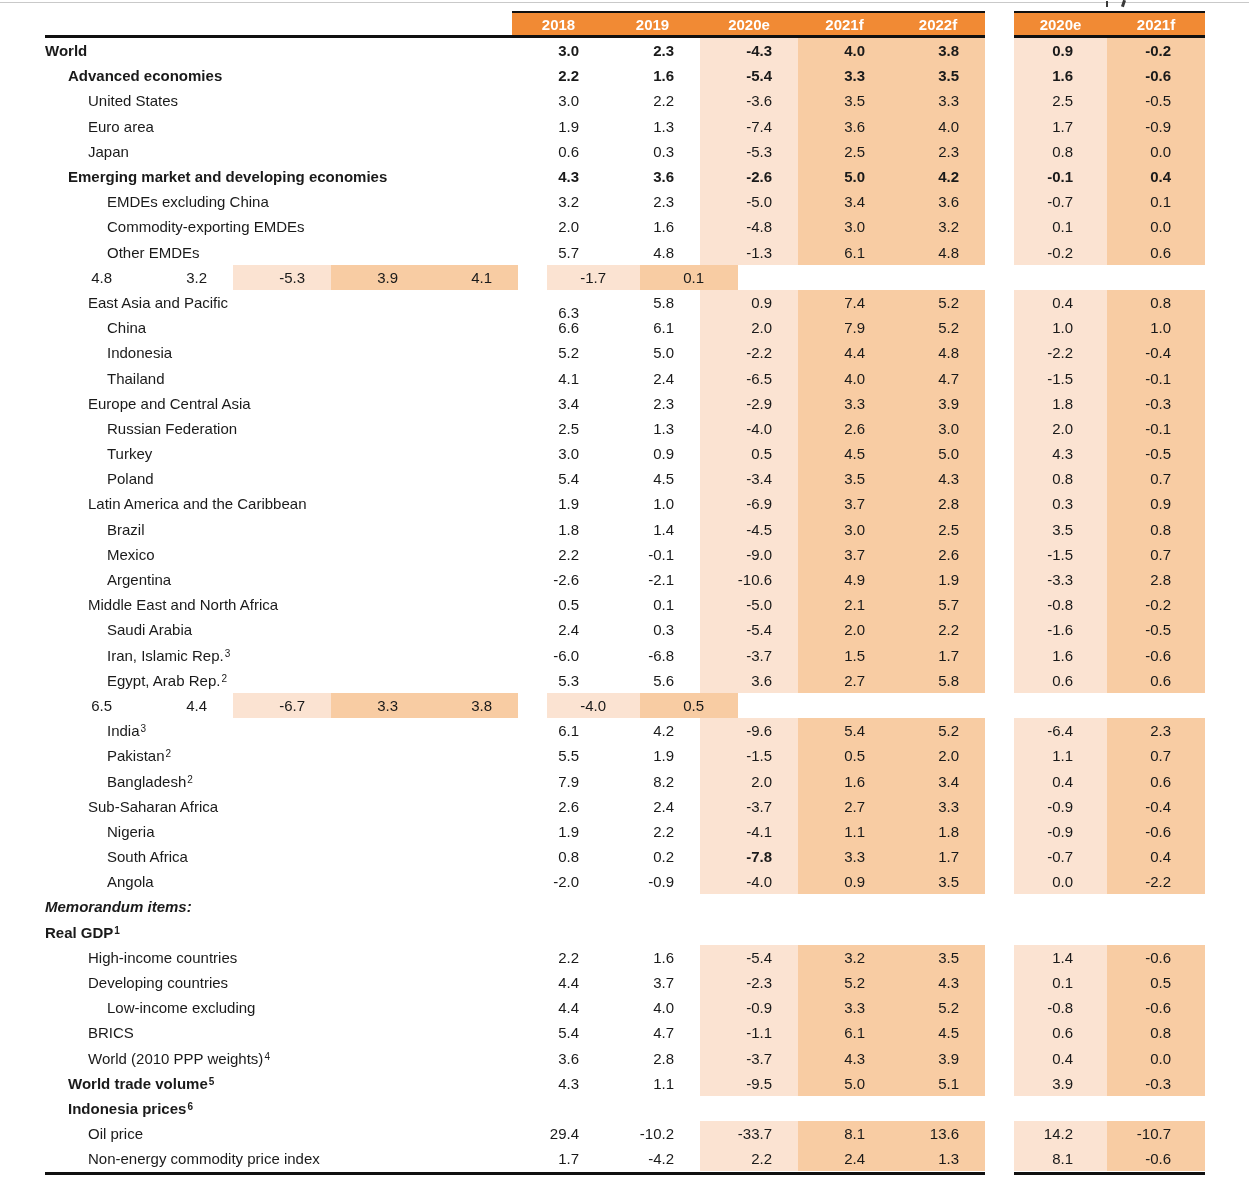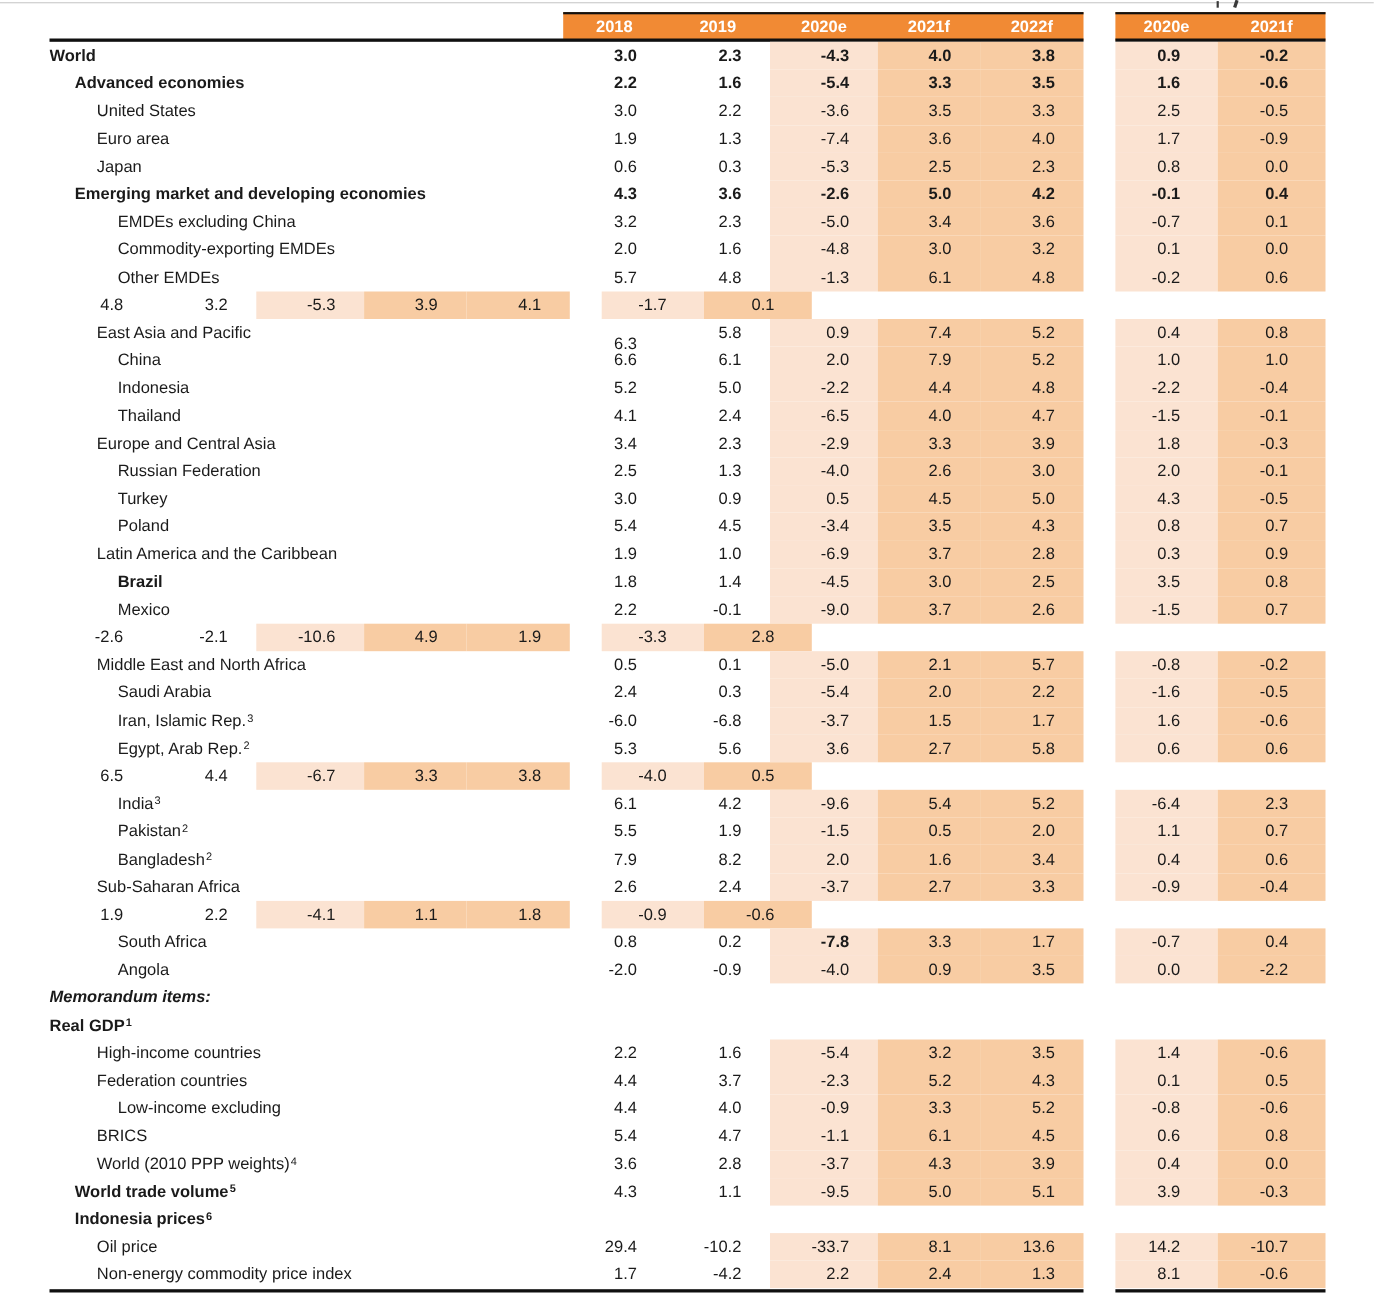--- a/index.html
+++ b/index.html
@@ -265,21 +265,21 @@
         <div class="num g1 w0" style="font-weight: 400;">1.9</div>
         <div class="num g1 w1" style="font-weight: 400;">1.0</div>
         <div class="num g1 w2 shade-light" style="font-weight: 400;">-6.9</div>
         <div class="num g1 w3 shade-dark" style="font-weight: 400;">3.7</div>
         <div class="num g1 w4 shade-dark" style="font-weight: 400;">2.8</div>
         <div class="gapcol"></div>
         <div class="num g2 r0 shade-light" style="font-weight: 400;">0.3</div>
         <div class="num g2 r1 shade-dark" style="font-weight: 400;">0.9</div>
       </div>
       <div class="row">
-        <div class="lbl" style="padding-left: 62px; font-weight: bold;"><span>Brazil</span></div>
+        <div class="lbl" style="padding-left: 62px;"><span>Brazil</span></div>
         <div class="num g1 w0" style="font-weight: 400;">1.8</div>
         <div class="num g1 w1" style="font-weight: 400;">1.4</div>
         <div class="num g1 w2 shade-light" style="font-weight: 400;">-4.5</div>
         <div class="num g1 w3 shade-dark" style="font-weight: 400;">3.0</div>
         <div class="num g1 w4 shade-dark" style="font-weight: 400;">2.5</div>
         <div class="gapcol"></div>
         <div class="num g2 r0 shade-light" style="font-weight: 400;">3.5</div>
         <div class="num g2 r1 shade-dark" style="font-weight: 400;">0.8</div>
       </div>
       <div class="row">
@@ -287,20 +287,21 @@
         <div class="num g1 w0" style="font-weight: 400;">2.2</div>
         <div class="num g1 w1" style="font-weight: 400;">-0.1</div>
         <div class="num g1 w2 shade-light" style="font-weight: 400;">-9.0</div>
         <div class="num g1 w3 shade-dark" style="font-weight: 400;">3.7</div>
         <div class="num g1 w4 shade-dark" style="font-weight: 400;">2.6</div>
         <div class="gapcol"></div>
         <div class="num g2 r0 shade-light" style="font-weight: 400;">-1.5</div>
         <div class="num g2 r1 shade-dark" style="font-weight: 400;">0.7</div>
       </div>
       <div class="row">
+        <div class="lbl" style="padding-left: 62px;"><span>Argentina</span></div>
         <div class="num g1 w0" style="font-weight: 400;">-2.6</div>
         <div class="num g1 w1" style="font-weight: 400;">-2.1</div>
         <div class="num g1 w2 shade-light" style="font-weight: 400;">-10.6</div>
         <div class="num g1 w3 shade-dark" style="font-weight: 400;">4.9</div>
         <div class="num g1 w4 shade-dark" style="font-weight: 400;">1.9</div>
         <div class="gapcol"></div>
         <div class="num g2 r0 shade-light" style="font-weight: 400;">-3.3</div>
         <div class="num g2 r1 shade-dark" style="font-weight: 400;">2.8</div>
       </div>
       <div class="row">
@@ -395,20 +396,21 @@
         <div class="num g1 w0" style="font-weight: 400;">2.6</div>
         <div class="num g1 w1" style="font-weight: 400;">2.4</div>
         <div class="num g1 w2 shade-light" style="font-weight: 400;">-3.7</div>
         <div class="num g1 w3 shade-dark" style="font-weight: 400;">2.7</div>
         <div class="num g1 w4 shade-dark" style="font-weight: 400;">3.3</div>
         <div class="gapcol"></div>
         <div class="num g2 r0 shade-light" style="font-weight: 400;">-0.9</div>
         <div class="num g2 r1 shade-dark" style="font-weight: 400;">-0.4</div>
       </div>
       <div class="row">
+        <div class="lbl" style="padding-left: 62px;"><span>Nigeria</span></div>
         <div class="num g1 w0" style="font-weight: 400;">1.9</div>
         <div class="num g1 w1" style="font-weight: 400;">2.2</div>
         <div class="num g1 w2 shade-light" style="font-weight: 400;">-4.1</div>
         <div class="num g1 w3 shade-dark" style="font-weight: 400;">1.1</div>
         <div class="num g1 w4 shade-dark" style="font-weight: 400;">1.8</div>
         <div class="gapcol"></div>
         <div class="num g2 r0 shade-light" style="font-weight: 400;">-0.9</div>
         <div class="num g2 r1 shade-dark" style="font-weight: 400;">-0.6</div>
       </div>
       <div class="row">
@@ -460,21 +462,21 @@
         <div class="num g1 w0" style="font-weight: 400;">2.2</div>
         <div class="num g1 w1" style="font-weight: 400;">1.6</div>
         <div class="num g1 w2 shade-light" style="font-weight: 400;">-5.4</div>
         <div class="num g1 w3 shade-dark" style="font-weight: 400;">3.2</div>
         <div class="num g1 w4 shade-dark" style="font-weight: 400;">3.5</div>
         <div class="gapcol"></div>
         <div class="num g2 r0 shade-light" style="font-weight: 400;">1.4</div>
         <div class="num g2 r1 shade-dark" style="font-weight: 400;">-0.6</div>
       </div>
       <div class="row">
-        <div class="lbl" style="padding-left: 43px;"><span>Federation countries</span></div>
+        <div class="lbl" style="padding-left: 43px;"><span>Developing countries</span></div>
         <div class="num g1 w0" style="font-weight: 400;">4.4</div>
         <div class="num g1 w1" style="font-weight: 400;">3.7</div>
         <div class="num g1 w2 shade-light" style="font-weight: 400;">-2.3</div>
         <div class="num g1 w3 shade-dark" style="font-weight: 400;">5.2</div>
         <div class="num g1 w4 shade-dark" style="font-weight: 400;">4.3</div>
         <div class="gapcol"></div>
         <div class="num g2 r0 shade-light" style="font-weight: 400;">0.1</div>
         <div class="num g2 r1 shade-dark" style="font-weight: 400;">0.5</div>
       </div>
       <div class="row">

